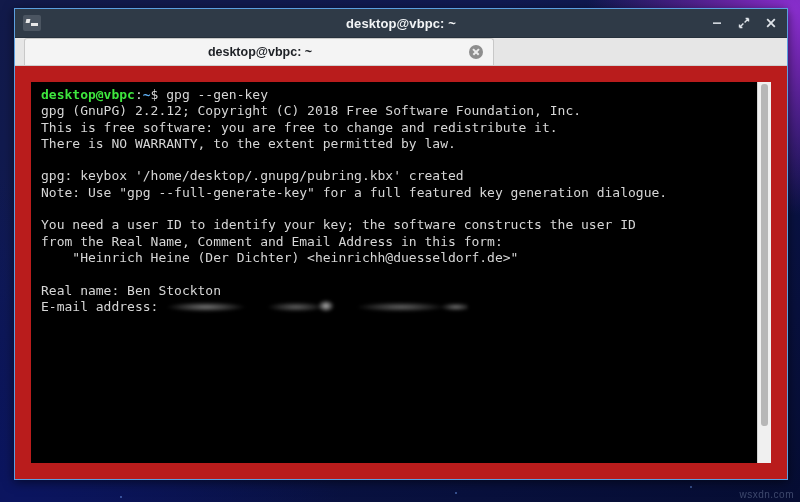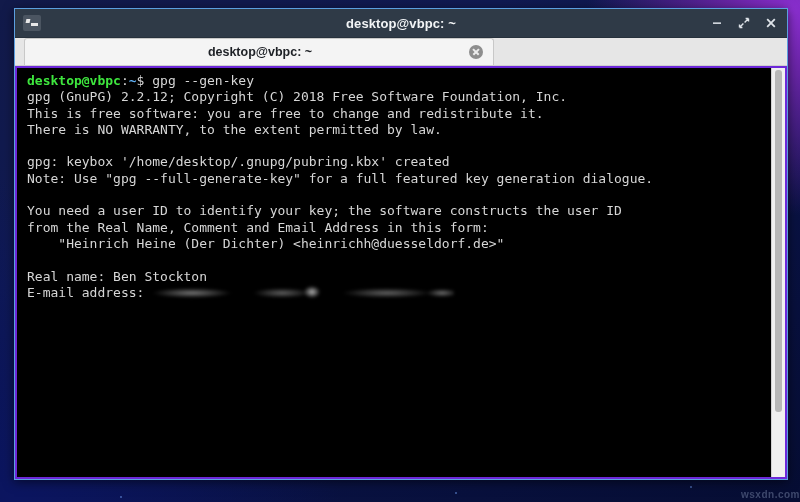--- a/index.html
+++ b/index.html
@@ -171,22 +171,22 @@
     left: 3px; top: 6px;
     width: 8px; height: 1.6px;
     background: #ededed;
   }
   #tab-close::before { transform: rotate(45deg); }
   #tab-close::after  { transform: rotate(-45deg); }
 
   
   #term-outer {
     flex: 1;
-    background: #6d28d9;
-    padding: 2px;
+    background: #b91c1c;
+    padding: 16px;
     display: flex;
     min-height: 0;
   }
   #term {
     flex: 1;
     background: #000000;
     display: flex;
     min-width: 0;
     position: relative;
     overflow: hidden;
@@ -238,28 +238,27 @@
     top: 2px;
     width: 7px;
     height: 342px;
     background: #b7b7b7;
     border-radius: 3px;
   }
 
   
   #watermark {
     position: absolute;
-    right: 0;
+    right: 6px;
     bottom: 2px;
     font-size: 10px;
     letter-spacing: 0.5px;
     color: rgba(190,205,235,0.30);
     font-family: "Liberation Sans", sans-serif;
     user-select: none;
-    font-weight: bold;
   }
 </style>
 </head>
 <body>
 
 <div id="desktop">
 
   <div class="speck" style="left:52px; top:42px;"></div>
   <div class="speck" style="left:232px; top:12px;"></div>
   <div class="speck" style="left:455px; top:492px;"></div>

